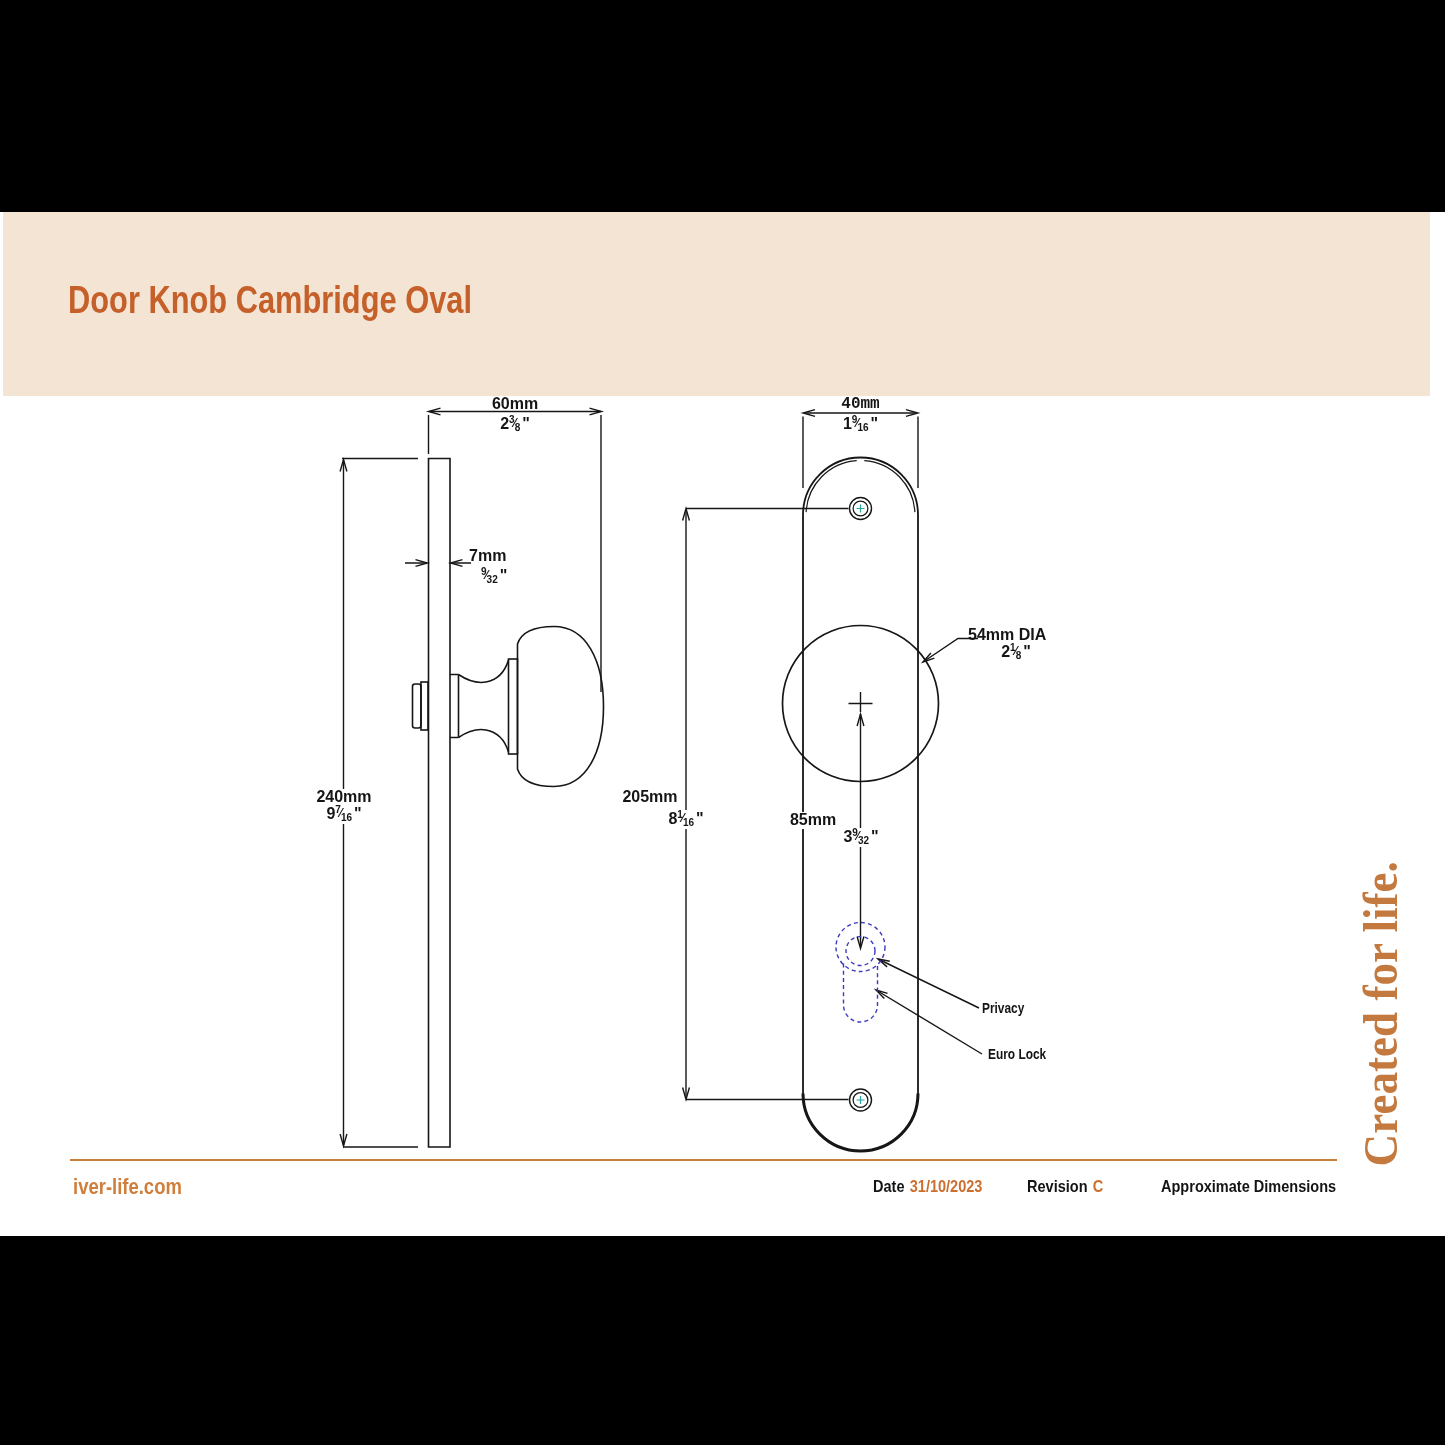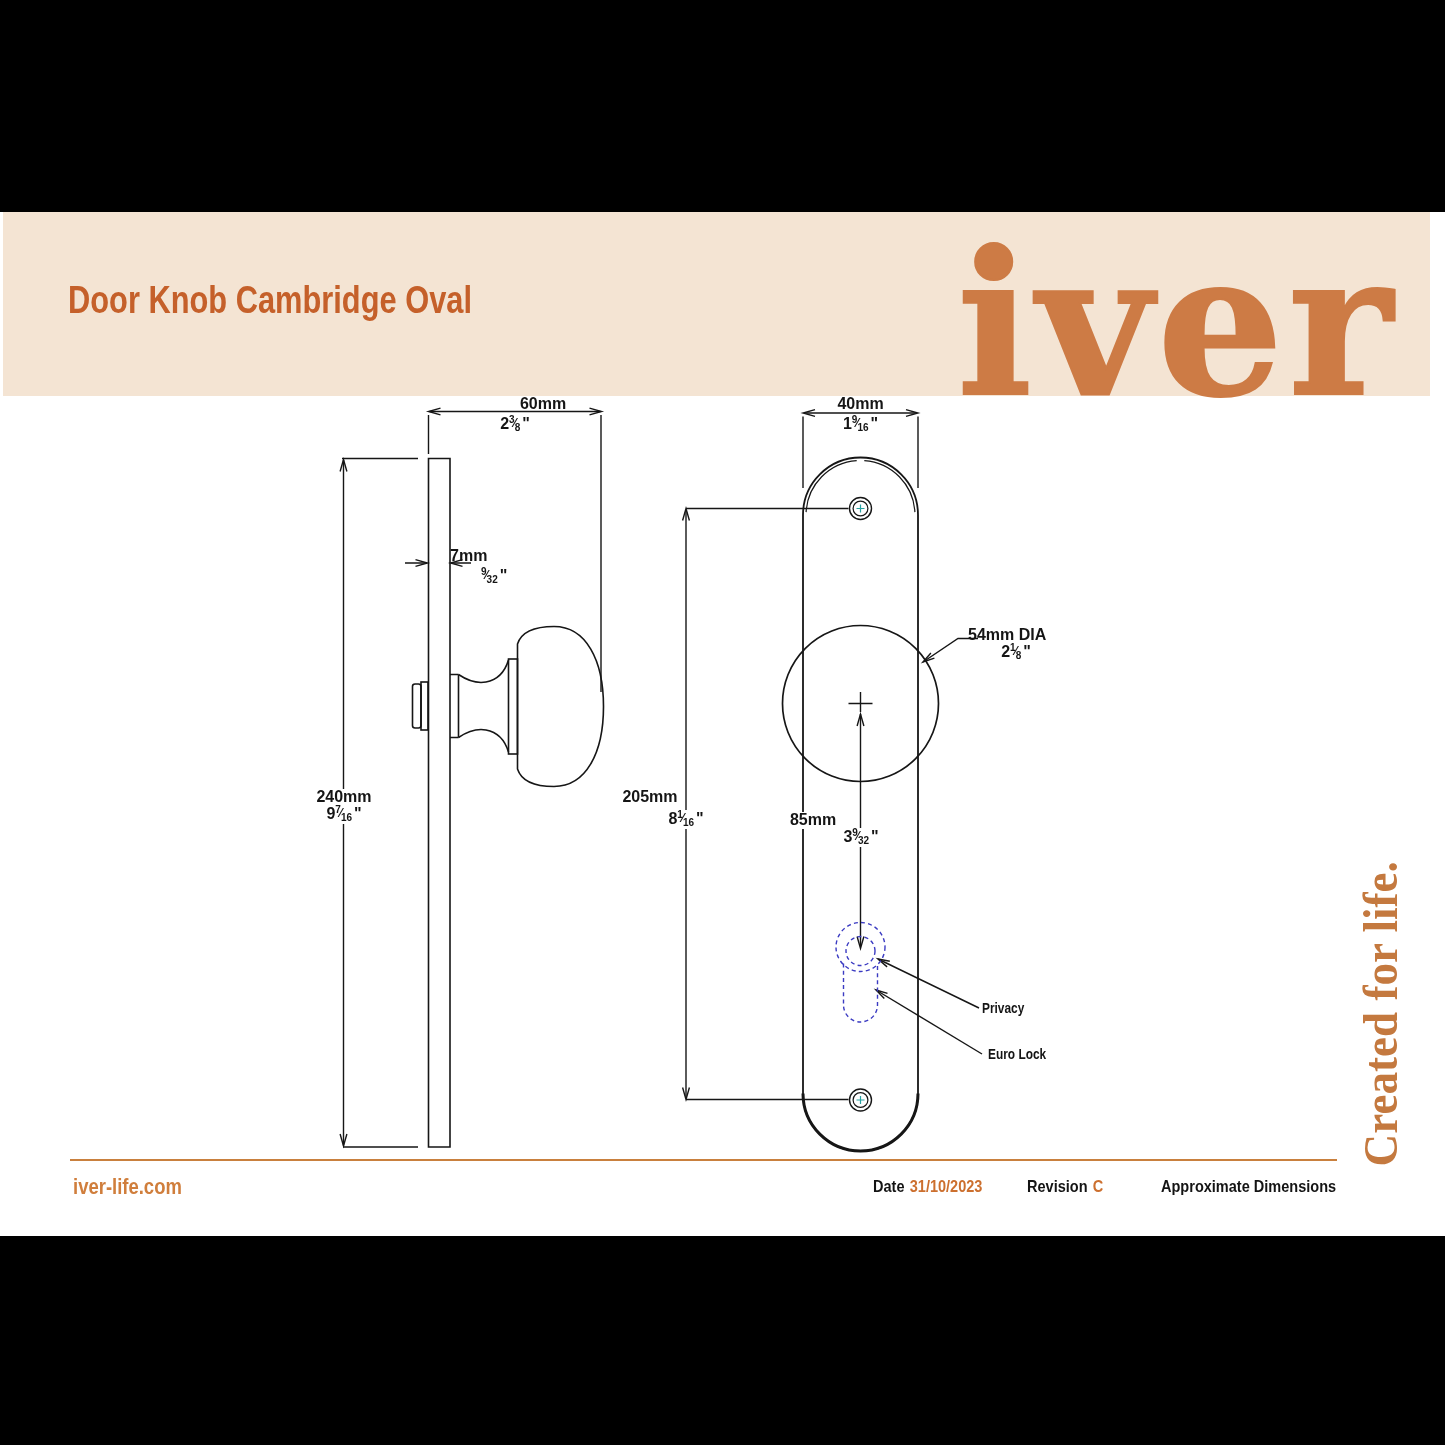--- a/index.html
+++ b/index.html
@@ -23,21 +23,20 @@
   .frow{position:absolute;top:1177px;font-size:16.5px;font-weight:bold;color:#141414;white-space:nowrap;transform:scaleX(0.88);transform-origin:0 0;}
   .frow .ov{color:var(--val_orange,#cc6f2e);margin-left:6px;}
 </style>
 </head>
 <body>
 
 <div class="page">
   <div class="white"></div>
   <div class="band"></div>
   <div class="title">Door Knob Cambridge Oval</div>
-  <div class="logo">iver</div>
 
   <svg class="draw" width="1445" height="1445" viewBox="0 0 1445 1445">
 
     <g fill="none" stroke="#161616" stroke-width="1.6">
       <path d="M428.5,458.5 H450 V1147 H428.5 Z"></path>
       <rect x="412.5" y="684" width="8.5" height="44" rx="2.5"></rect>
       <rect x="421" y="682" width="7" height="48"></rect>
       <path d="M450,674.5 H458.5 M458.5,674.5 V737.5 M450,737.5 H458.5"></path>
       <path d="M458.5,674.5 C469,681.5 478,683.5 486,682 C497,680 504.5,673 508.5,660"></path>
       <path d="M458.5,737.5 C469,730.5 478,728.5 486,730 C497,732 504.5,739 508.5,752"></path>
@@ -90,30 +89,30 @@
       <circle cx="860.5" cy="951" r="14.5"></circle>
       <path d="M843.5,963.5 V1005 A17,17 0 0 0 877.5,1005 V963.5"></path>
     </g>
 
     <g fill="none" stroke="#2aa3a3" stroke-width="1.2">
       <path d="M860.5,504.5 V512.5 M856.5,508.5 H864.5"></path>
       <path d="M860.5,1096 V1104 M856.5,1100 H864.5"></path>
     </g>
   </svg>
 
-  <div class="lbl ctr" style="left:515px;top:396px;margin-left:28px;">60mm</div>
+  <div class="lbl ctr" style="left:515px;top:396px;">60mm</div>
   <div class="lbl ctr" style="left:515px;top:415px;"><span>2</span><span class="fnum">3</span><span class="fsl">⁄</span><span class="fden">8</span><span class="q">"</span></div>
 
-  <div class="lbl" style="left:450px;top:548px;">7mm</div>
+  <div class="lbl" style="left:469px;top:548px;">7mm</div>
   <div class="lbl" style="left:481px;top:567px;"><span></span><span class="fnum">9</span><span class="fsl">⁄</span><span class="fden">32</span><span class="q">"</span></div>
 
   <div class="lbl ctr bg" style="left:344px;top:789px;text-align:center;">240mm</div>
   <div class="lbl ctr bg" style="left:344px;top:805px;"><span>9</span><span class="fnum">7</span><span class="fsl">⁄</span><span class="fden">16</span><span class="q">"</span></div>
 
-  <div class="lbl ctr" style="left:860.5px;top:396px;">40mm</div>
+  <div class="lbl ctr" style="left:860.5px;top:396px;font-family:Liberation Mono, monospace;">40mm</div>
   <div class="lbl ctr" style="left:860.5px;top:415px;"><span>1</span><span class="fnum">9</span><span class="fsl">⁄</span><span class="fden">16</span><span class="q">"</span></div>
 
   <div class="lbl ctr bg" style="left:650px;top:789px;">205mm</div>
   <div class="lbl ctr bg" style="left:686px;top:810px;"><span>8</span><span class="fnum">1</span><span class="fsl">⁄</span><span class="fden">16</span><span class="q">"</span></div>
 
   <div class="lbl" style="left:968px;top:627px;">54mm DIA</div>
   <div class="lbl ctr" style="left:1016px;top:643px;"><span>2</span><span class="fnum">1</span><span class="fsl">⁄</span><span class="fden">8</span><span class="q">"</span></div>
 
   <div class="lbl ctr bg" style="left:813px;top:812px;">85mm</div>
   <div class="lbl ctr bg" style="left:861px;top:828px;"><span>3</span><span class="fnum">9</span><span class="fsl">⁄</span><span class="fden">32</span><span class="q">"</span></div>

